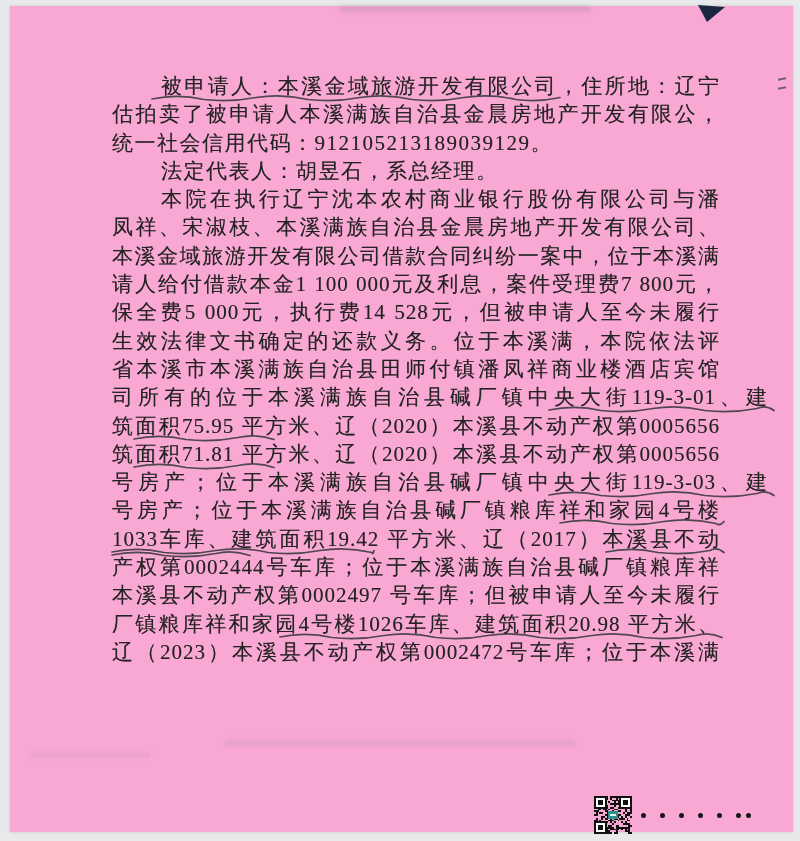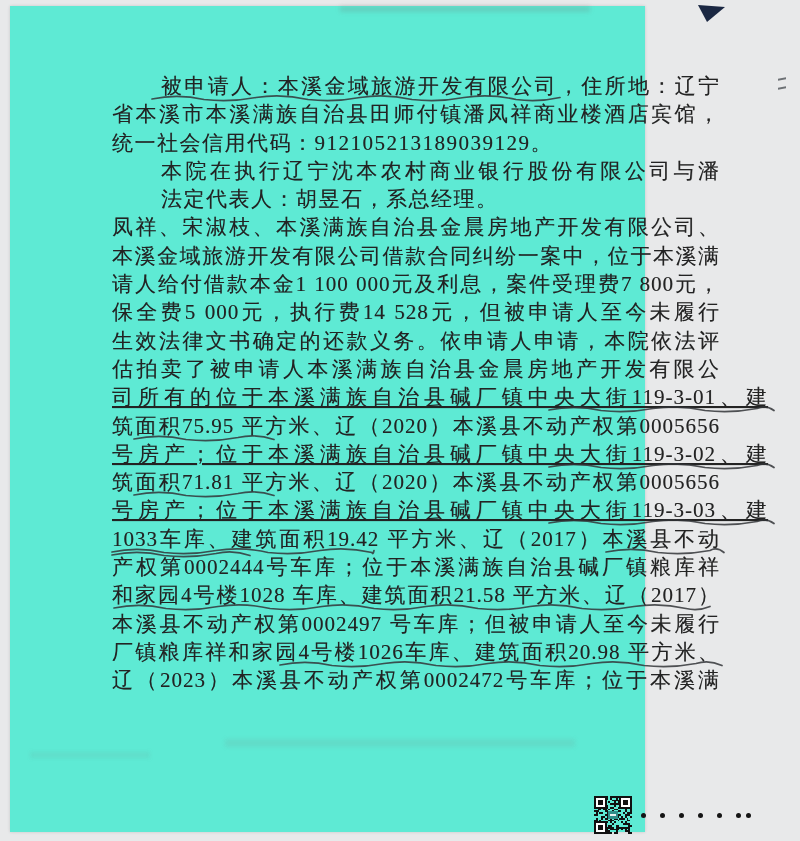--- a/index.html
+++ b/index.html
@@ -4,22 +4,22 @@
 <style>
   html,body{
     margin:0;padding:0;
     width:800px;height:841px;
     overflow:hidden;
     background:#e8e9ea;
     font-family:"Liberation Serif","DejaVu Serif",serif;
   }
   .stage{position:relative;width:800px;height:841px;background:#e8e9ea;}
   .paper{
-    position:absolute;left:10px;top:6px;width:635px;height:826px;
-    background:#5eead4;
+    position:absolute;left:10px;top:6px;width:783px;height:826px;
+    background:#f9a8d4;
     box-shadow:0 0 3px rgba(0,0,0,.15);
   }
   
   .corner{
     position:absolute;left:685px;top:-1px;width:30px;height:17px;
     background:#1a2742;
     clip-path:polygon(10% 0,100% 12%,40% 100%);
   }
   
   .edge-mark{
@@ -39,21 +39,21 @@
     text-shadow:.3px .3px 0 rgba(0,0,0,.32);
   }
   .line{
     position:relative;
     height:28.3px;line-height:28.3px;
     width:608px;
     white-space:nowrap;
     text-align:justify;text-align-last:justify;
     letter-spacing:1px;
   }
-  .line.wide{width:656px;text-decoration:underline;}
+  .line.wide{width:656px;}
   .line.short{text-align:right;text-align-last:left;letter-spacing:1.5px;}
   .line.indent{text-indent:49px;}
   .pen{position:absolute;height:12px;overflow:visible;pointer-events:none;}
   .pen path{stroke:#333538;stroke-width:1.7;fill:none;opacity:.85;stroke-linecap:round;}
 
   .footer{
     position:absolute;left:584px;top:790px;
     display:flex;align-items:center;
   }
   .qr{width:38px;height:38px;display:block;}
@@ -70,55 +70,52 @@
     <div class="corner"></div>
     <div class="edge-mark"></div>
     <div class="smudge s1"></div>
     <div class="smudge s2"></div>
     <div class="smudge s3"></div>
 
     <div class="textblock" id="textblock">
         <div class="line indent">被申请人：本溪金域旅游开发有限公司，住所地：辽宁<svg class="pen" viewBox="0 0 408 12" style="left: 40px; width: 408px; top: 21px;">
             <path d="M0 6 Q 26 0.5 52 6.5 Q 78 9.5 104 4.5 Q 130 0.5 156 6.5 Q 182 9.5 208 4.5 Q 234 0.5 260 6.5 Q 286 9.5 312 4.5 Q 338 0.5 364 6.5 Q 386 9.5 408 4.5"></path>
           </svg></div>
-        <div class="line">省本溪市本溪满族自治县田师付镇潘凤祥商业楼酒店宾馆，</div>
+        <div class="line">估拍卖了被申请人本溪满族自治县金晨房地产开发有限公，</div>
         <div class="line short">统一社会信用代码：912105213189039129。</div>
+        <div class="line short indent">法定代表人：胡昱石，系总经理。</div>
         <div class="line indent">本院在执行辽宁沈本农村商业银行股份有限公司与潘</div>
-        <div class="line short indent">法定代表人：胡昱石，系总经理。</div>
         <div class="line">凤祥、宋淑枝、本溪满族自治县金晨房地产开发有限公司、</div>
         <div class="line">本溪金域旅游开发有限公司借款合同纠纷一案中，位于本溪满</div>
         <div class="line">请人给付借款本金1 100 000元及利息，案件受理费7 800元，</div>
         <div class="line">保全费5 000元，执行费14 528元，但被申请人至今未履行</div>
-        <div class="line">生效法律文书确定的还款义务。依申请人申请，本院依法评</div>
-        <div class="line">估拍卖了被申请人本溪满族自治县金晨房地产开发有限公</div>
+        <div class="line">生效法律文书确定的还款义务。位于本溪满，本院依法评</div>
+        <div class="line">省本溪市本溪满族自治县田师付镇潘凤祥商业楼酒店宾馆</div>
         <div class="line wide">司所有的位于本溪满族自治县碱厂镇中央大街119-3-01、建<svg class="pen" viewBox="0 0 225 12" style="left: 437px; width: 225px; top: 21px;">
             <path d="M0 6 Q 26 0.5 52 6.5 Q 78 9.5 104 4.5 Q 130 0.5 156 6.5 Q 182 9.5 208 4.5 Q 216.5 0.5 225 6.5"></path>
           </svg></div>
         <div class="line">筑面积75.95 平方米、辽（2020）本溪县不动产权第0005656<svg class="pen" viewBox="0 0 140 12" style="left: 22px; width: 140px; top: 21px;">
             <path d="M0 6 Q 26 0.5 52 6.5 Q 78 9.5 104 4.5 Q 122 0.5 140 6.5"></path>
           </svg></div>
-        <div class="line wide">号房产；位于本溪满族自治县碱厂镇中央大街119-3-02、建<svg class="pen" viewBox="0 0 225 12" style="left: 437px; width: 225px; top: 21px;">
-            <path d="M0 6 Q 26 0.5 52 6.5 Q 78 9.5 104 4.5 Q 130 0.5 156 6.5 Q 182 9.5 208 4.5 Q 216.5 0.5 225 6.5"></path>
-          </svg></div>
         <div class="line">筑面积71.81 平方米、辽（2020）本溪县不动产权第0005656<svg class="pen" viewBox="0 0 140 12" style="left: 22px; width: 140px; top: 21px;">
             <path d="M0 6 Q 26 0.5 52 6.5 Q 78 9.5 104 4.5 Q 122 0.5 140 6.5"></path>
           </svg></div>
         <div class="line wide">号房产；位于本溪满族自治县碱厂镇中央大街119-3-03、建<svg class="pen" viewBox="0 0 225 12" style="left: 437px; width: 225px; top: 21px;">
             <path d="M0 6 Q 26 0.5 52 6.5 Q 78 9.5 104 4.5 Q 130 0.5 156 6.5 Q 182 9.5 208 4.5 Q 216.5 0.5 225 6.5"></path>
+          </svg></div>
+        <div class="line">号房产；位于本溪满族自治县碱厂镇粮库祥和家园4号楼<svg class="pen" viewBox="0 0 164 12" style="left: 448px; width: 164px; top: 21px;">
+            <path d="M0 6 Q 26 0.5 52 6.5 Q 78 9.5 104 4.5 Q 130 0.5 156 6.5 Q 160 9.5 164 4.5"></path>
           </svg></div>
         <div class="line">1033车库、建筑面积19.42 平方米、辽（2017）本溪县不动<svg class="pen" viewBox="0 0 262 12" style="left: 0px; width: 262px; top: 21px;">
             <path d="M0 6 Q 26 0.5 52 6.5 Q 78 9.5 104 4.5 Q 130 0.5 156 6.5 Q 182 9.5 208 4.5 Q 234 0.5 260 6.5 Q 261 9.5 262 4.5"></path>
           </svg><svg class="pen" viewBox="0 0 118 12" style="left: 494px; width: 118px; top: 21px;">
             <path d="M0 6 Q 26 0.5 52 6.5 Q 78 9.5 104 4.5 Q 111 0.5 118 6.5"></path>
           </svg></div>
         <div class="line">产权第0002444号车库；位于本溪满族自治县碱厂镇粮库祥<svg class="pen" viewBox="0 0 138 12" style="left: 0px; width: 138px; top: -4px;">
             <path d="M0 6 Q 26 0.5 52 6.5 Q 78 9.5 104 4.5 Q 121 0.5 138 6.5"></path>
-          </svg></div>
-        <div class="line">和家园4号楼1028 车库、建筑面积21.58 平方米、辽（2017）<svg class="pen" viewBox="0 0 596 12" style="left: 2px; width: 596px; top: 21px;">
-            <path d="M0 6 Q 26 0.5 52 6.5 Q 78 9.5 104 4.5 Q 130 0.5 156 6.5 Q 182 9.5 208 4.5 Q 234 0.5 260 6.5 Q 286 9.5 312 4.5 Q 338 0.5 364 6.5 Q 390 9.5 416 4.5 Q 442 0.5 468 6.5 Q 494 9.5 520 4.5 Q 546 0.5 572 6.5 Q 584 9.5 596 4.5"></path>
           </svg></div>
         <div class="line">本溪县不动产权第0002497 号车库；但被申请人至今未履行</div>
         <div class="line">厂镇粮库祥和家园4号楼1026车库、建筑面积20.98 平方米、<svg class="pen" viewBox="0 0 442 12" style="left: 168px; width: 442px; top: 21px;">
             <path d="M0 6 Q 26 0.5 52 6.5 Q 78 9.5 104 4.5 Q 130 0.5 156 6.5 Q 182 9.5 208 4.5 Q 234 0.5 260 6.5 Q 286 9.5 312 4.5 Q 338 0.5 364 6.5 Q 390 9.5 416 4.5 Q 429 0.5 442 6.5"></path>
           </svg></div>
         <div class="line">辽（2023）本溪县不动产权第0002472号车库；位于本溪满</div>
       </div>
 
     <div class="footer">
       <svg class="qr" id="qr" viewBox="0 0 21 21" shape-rendering="crispEdges">

